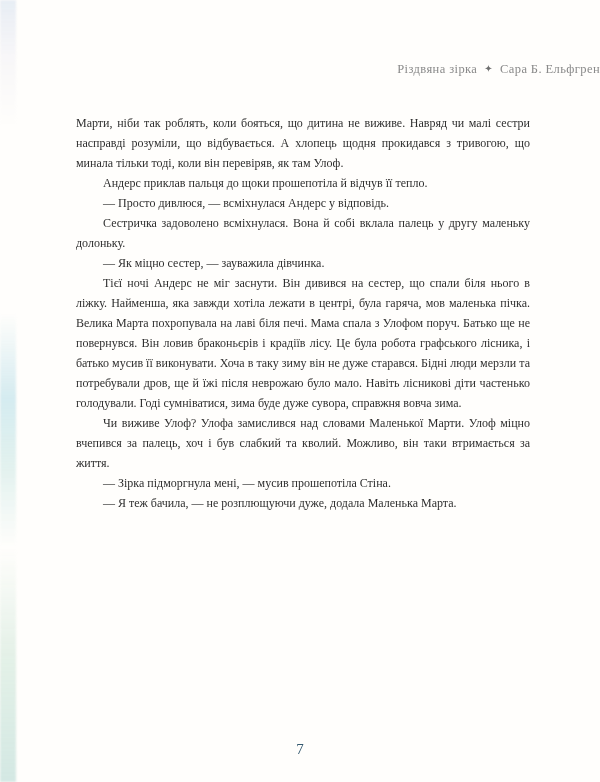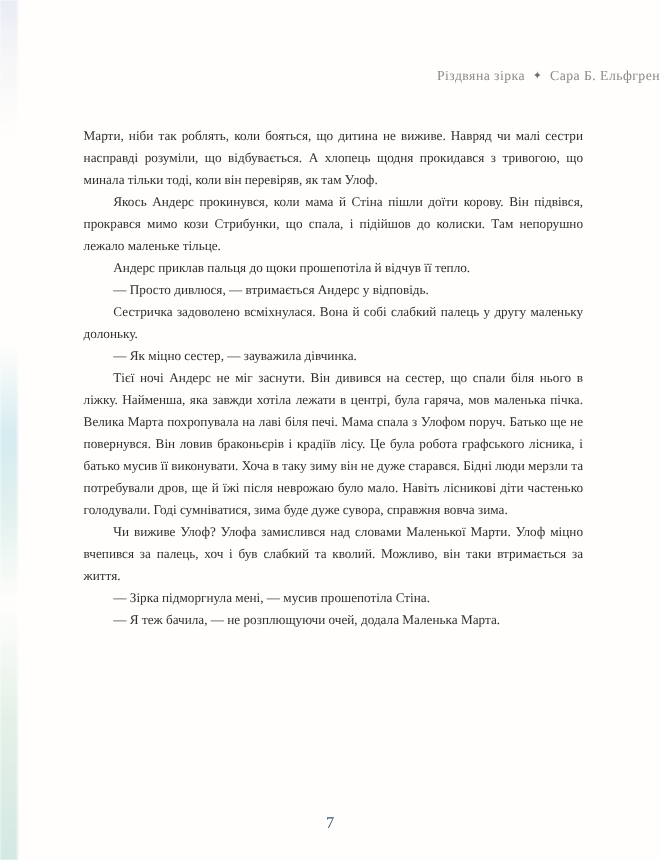--- a/index.html
+++ b/index.html
@@ -85,28 +85,27 @@
 <div class="page">
 
   <div class="watercolor-edge"></div>
 
   <header class="running-head">
     <span>Різдвяна зірка</span><span class="star">✦</span><span>Сара Б. Ельфгрен</span>
   </header>
 
   <main class="text-block">
     <p class="first">Марти, ніби так роблять, коли бояться, що дитина не виживе. Навряд чи малі сестри насправді розуміли, що відбувається. А хлопець щодня прокидався з тривогою, що минала тільки тоді, коли він перевіряв, як там Улоф.</p>
-    <p>Якось Андерс прокинувся, коли мама й Стіна пішли доїти корову. Він підвівся, прокрався мимо кози Стрибунки, що спала, і підійшов до колиски. Там непорушно лежало маленьке тільце.</p>
     <p>Андерс приклав пальця до щоки прошепотіла й відчув її тепло.</p>
-    <p>— Просто дивлюся, — втримається Андерс у відповідь.</p>
-    <p>Сестричка задоволено всміхнулася. Вона й собі слабкий палець у другу маленьку долоньку.</p>
+    <p>— Просто дивлюся, — всміхнулася Андерс у відповідь.</p>
+    <p>Сестричка задоволено всміхнулася. Вона й собі вклала палець у другу маленьку долоньку.</p>
     <p>— Як міцно сестер, — зауважила дівчинка.</p>
     <p>Тієї ночі Андерс не міг заснути. Він дивився на сестер, що спали біля нього в ліжку. Найменша, яка завжди хотіла лежати в центрі, була гаряча, мов маленька пічка. Велика Марта похропувала на лаві біля печі. Мама спала з Улофом поруч. Батько ще не повернувся. Він ловив браконьєрів і крадіїв лісу. Це була робота графського лісника, і батько мусив її виконувати. Хоча в таку зиму він не дуже старався. Бідні люди мерзли та потребували дров, ще й їжі після неврожаю було мало. Навіть лісникові діти частенько голодували. Годі сумніватися, зима буде дуже сувора, справжня вовча зима.</p>
     <p>Чи виживе Улоф? Улофа замислився над словами Маленької Марти. Улоф міцно вчепився за палець, хоч і був слабкий та кволий. Можливо, він таки втримається за життя.</p>
     <p>— Зірка підморгнула мені, — мусив прошепотіла Стіна.</p>
-    <p>— Я теж бачила, — не розплющуючи очей, додала Маленька Марта.</p>
+    <p>— Я теж бачила, — не розплющуючи дуже, додала Маленька Марта.</p>
   </main>
 
   <footer class="page-footer">
     <span class="page-number">7</span>
   </footer>
 
 </div>
 
 </body></html>

